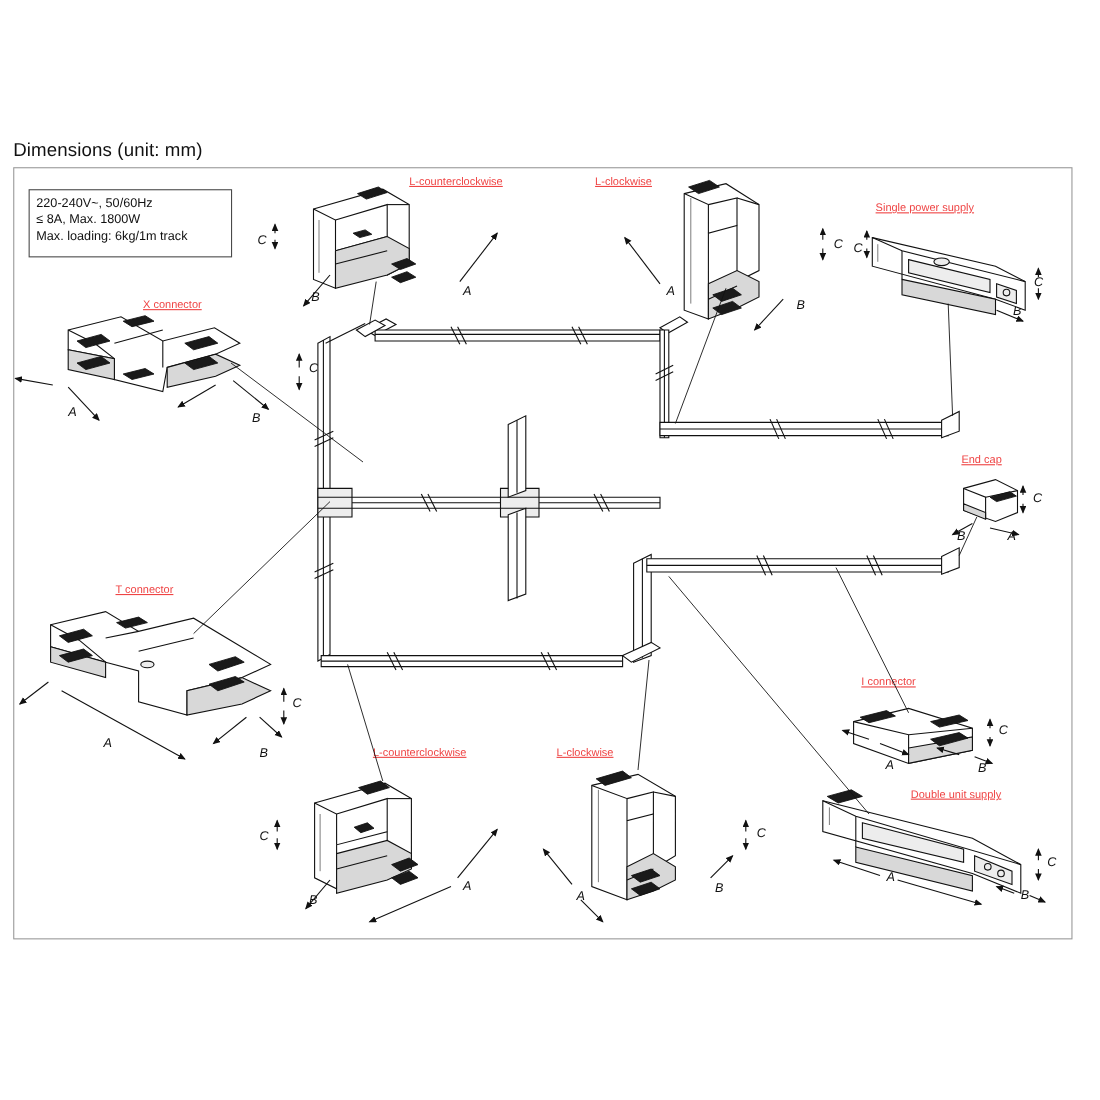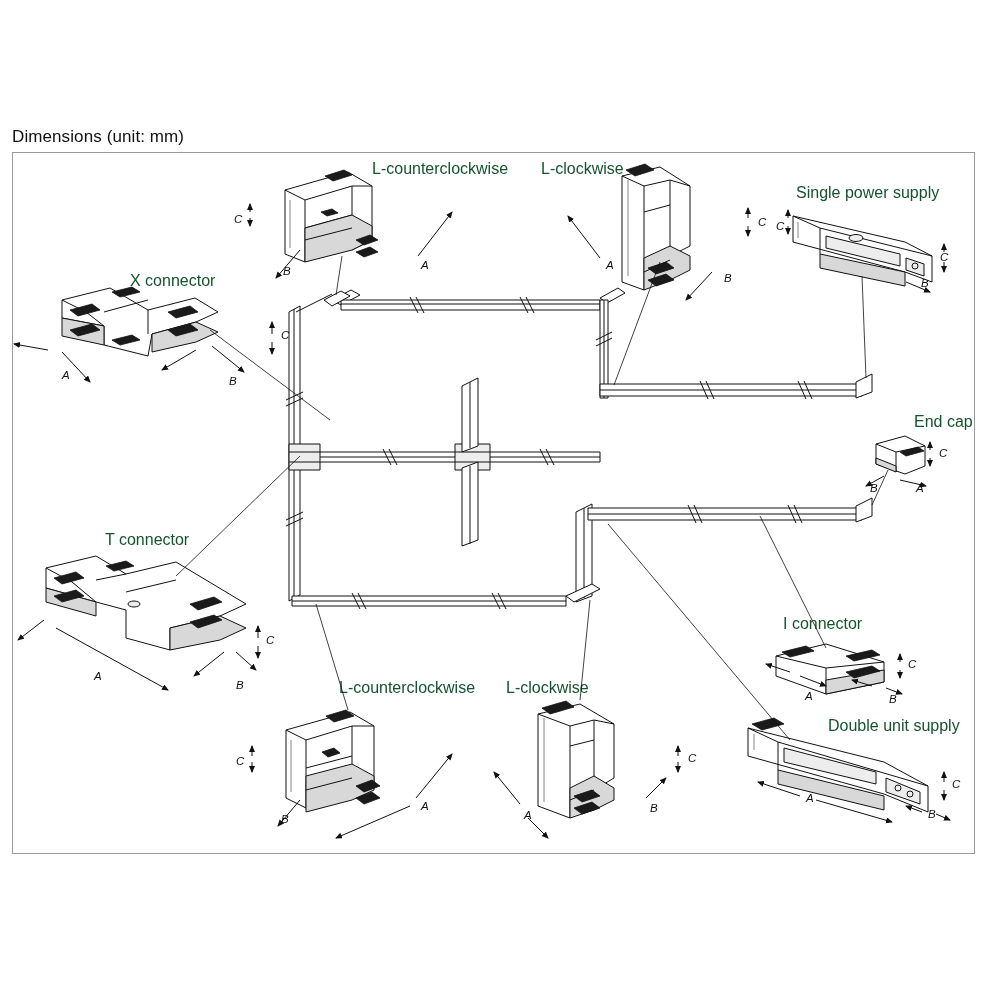--- a/index.html
+++ b/index.html
@@ -13,21 +13,21 @@
     position:absolute;left:12px;top:152px;width:963px;height:702px;
     border:1px solid #9a9a9a;box-sizing:border-box;background:#fff;
   }
   #specbox{
     position:absolute;left:26px;top:172px;width:185px;height:62px;
     border:1px solid #4a4a4a;box-sizing:border-box;background:#fff;
     padding:5px 6px 0 6px;
   }
   #specbox div{font-size:11.5px;line-height:15px;color:#111;white-space:nowrap;}
 
-  .lbl{position:absolute;font-size:16px;color:#14532d;white-space:nowrap;}
+  .lbl{position:absolute;font-size:10px;color:#ef4444;white-space:nowrap;text-decoration:underline;}
   .dim{position:absolute;font-size:11.5px;color:#111;font-style:italic;}
 
   svg.layer{position:absolute;left:0;top:0;width:1000px;height:1000px;pointer-events:none;}
   .ln{fill:none;stroke:#111;stroke-width:1;}
   .lnthin{fill:none;stroke:#555;stroke-width:.7;}
   .fillw{fill:#fff;stroke:#111;stroke-width:1;}
   .fillg{fill:#ededed;stroke:#111;stroke-width:1;}
   .filld{fill:#d8d8d8;stroke:#111;stroke-width:1;}
   .fillk{fill:#1a1a1a;stroke:#111;stroke-width:.8;}
   .arrow{fill:none;stroke:#111;stroke-width:1;}
@@ -36,26 +36,31 @@
 </style>
 </head>
 <body>
 
 <div id="page">
 
   <div id="title">Dimensions (unit: mm)</div>
 
   <div id="frame"></div>
 
+  <div id="specbox">
+    <div>220-240V~, 50/60Hz</div>
+    <div>≤ 8A, Max. 1800W</div>
+    <div>Max. loading: 6kg/1m track</div>
+  </div>
 
   <div class="lbl" style="left:372px;top:160px;">L-counterclockwise</div>
   <div class="lbl" style="left:541px;top:160px;">L-clockwise</div>
   <div class="lbl" style="left:796px;top:184px;">Single power supply</div>
   <div class="lbl" style="left:130px;top:272px;">X connector</div>
-  <div class="lbl" style="left:914px;top:413px;">End cap</div>
+  <div class="lbl" style="left:874px;top:413px;">End cap</div>
   <div class="lbl" style="left:105px;top:531px;">T connector</div>
   <div class="lbl" style="left:783px;top:615px;">I connector</div>
   <div class="lbl" style="left:339px;top:679px;">L-counterclockwise</div>
   <div class="lbl" style="left:506px;top:679px;">L-clockwise</div>
   <div class="lbl" style="left:828px;top:717px;">Double unit supply</div>
 
   <div class="dim" style="left:234px;top:213px;">C</div>
   <div class="dim" style="left:283px;top:265px;">B</div>
   <div class="dim" style="left:421px;top:259px;">A</div>
 

